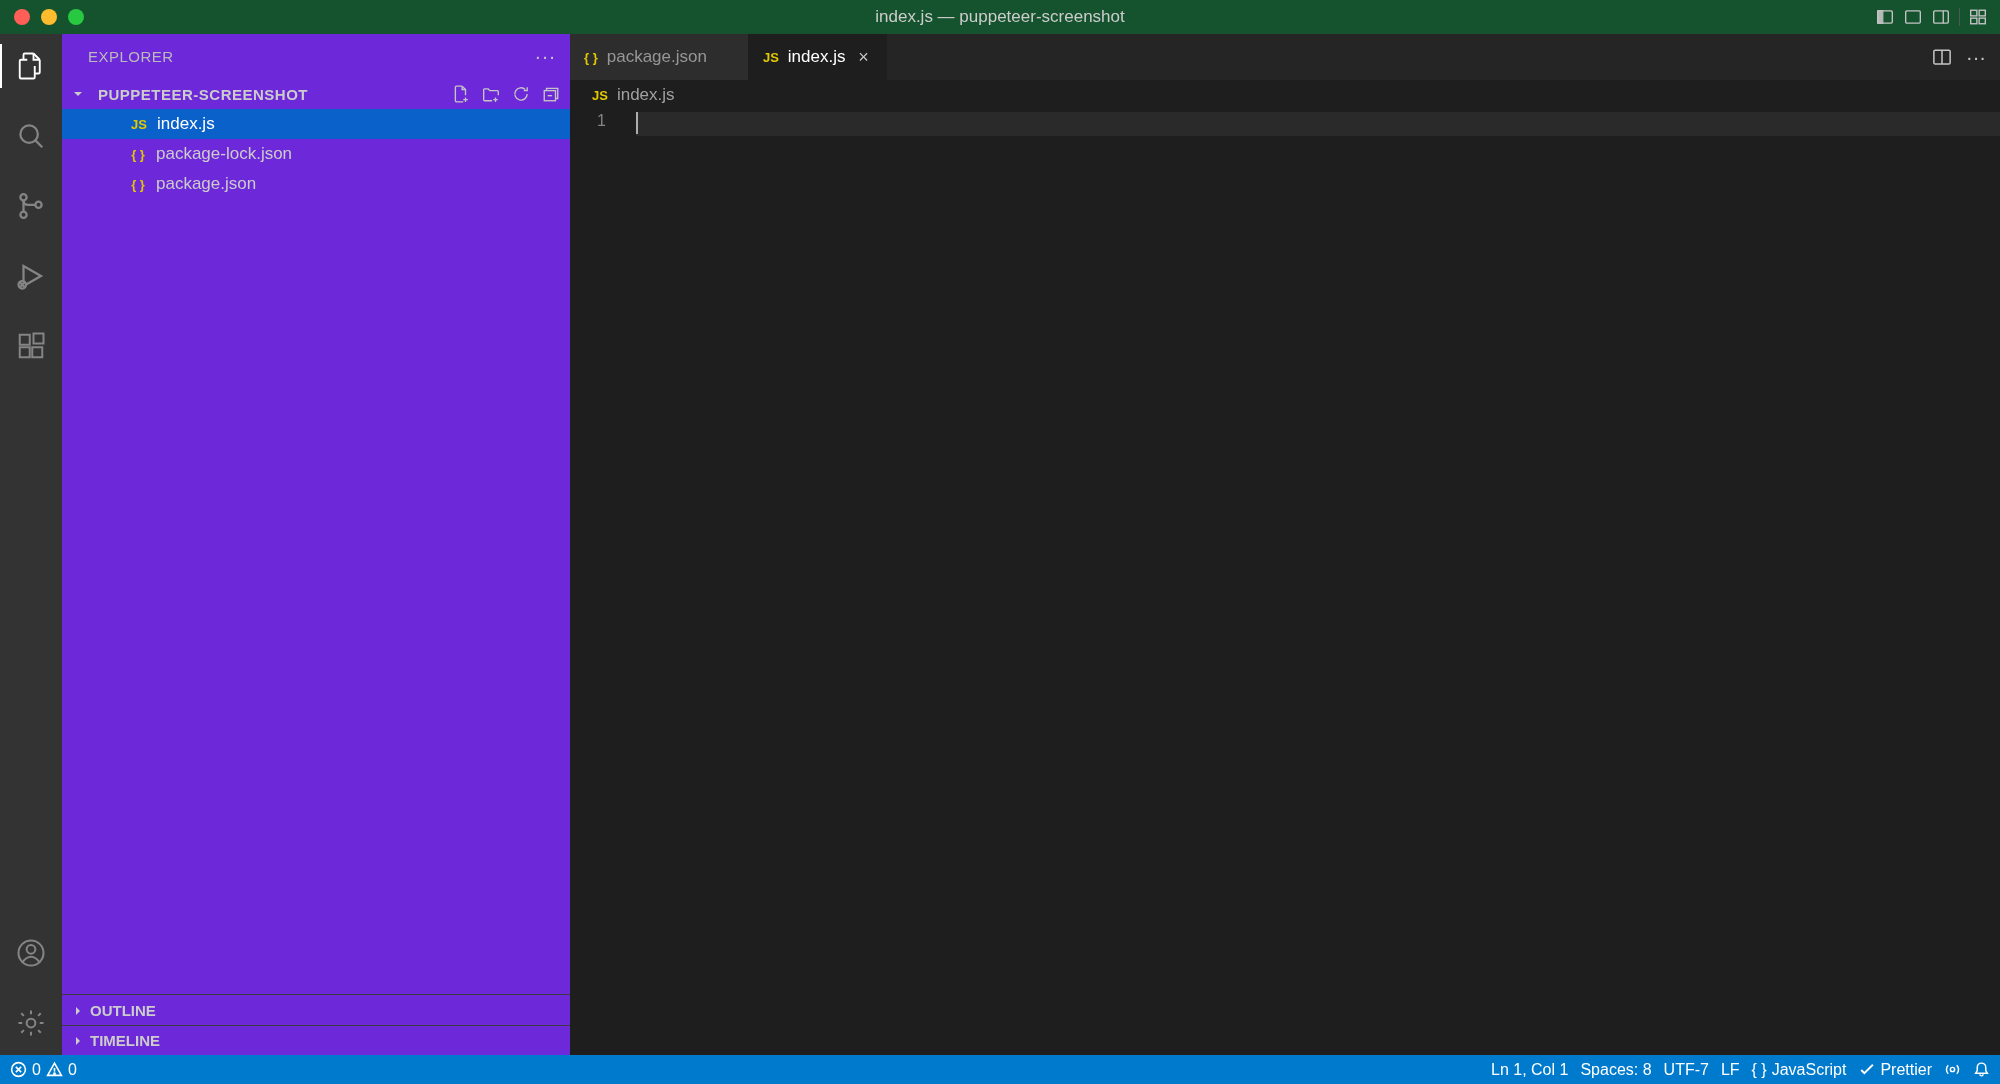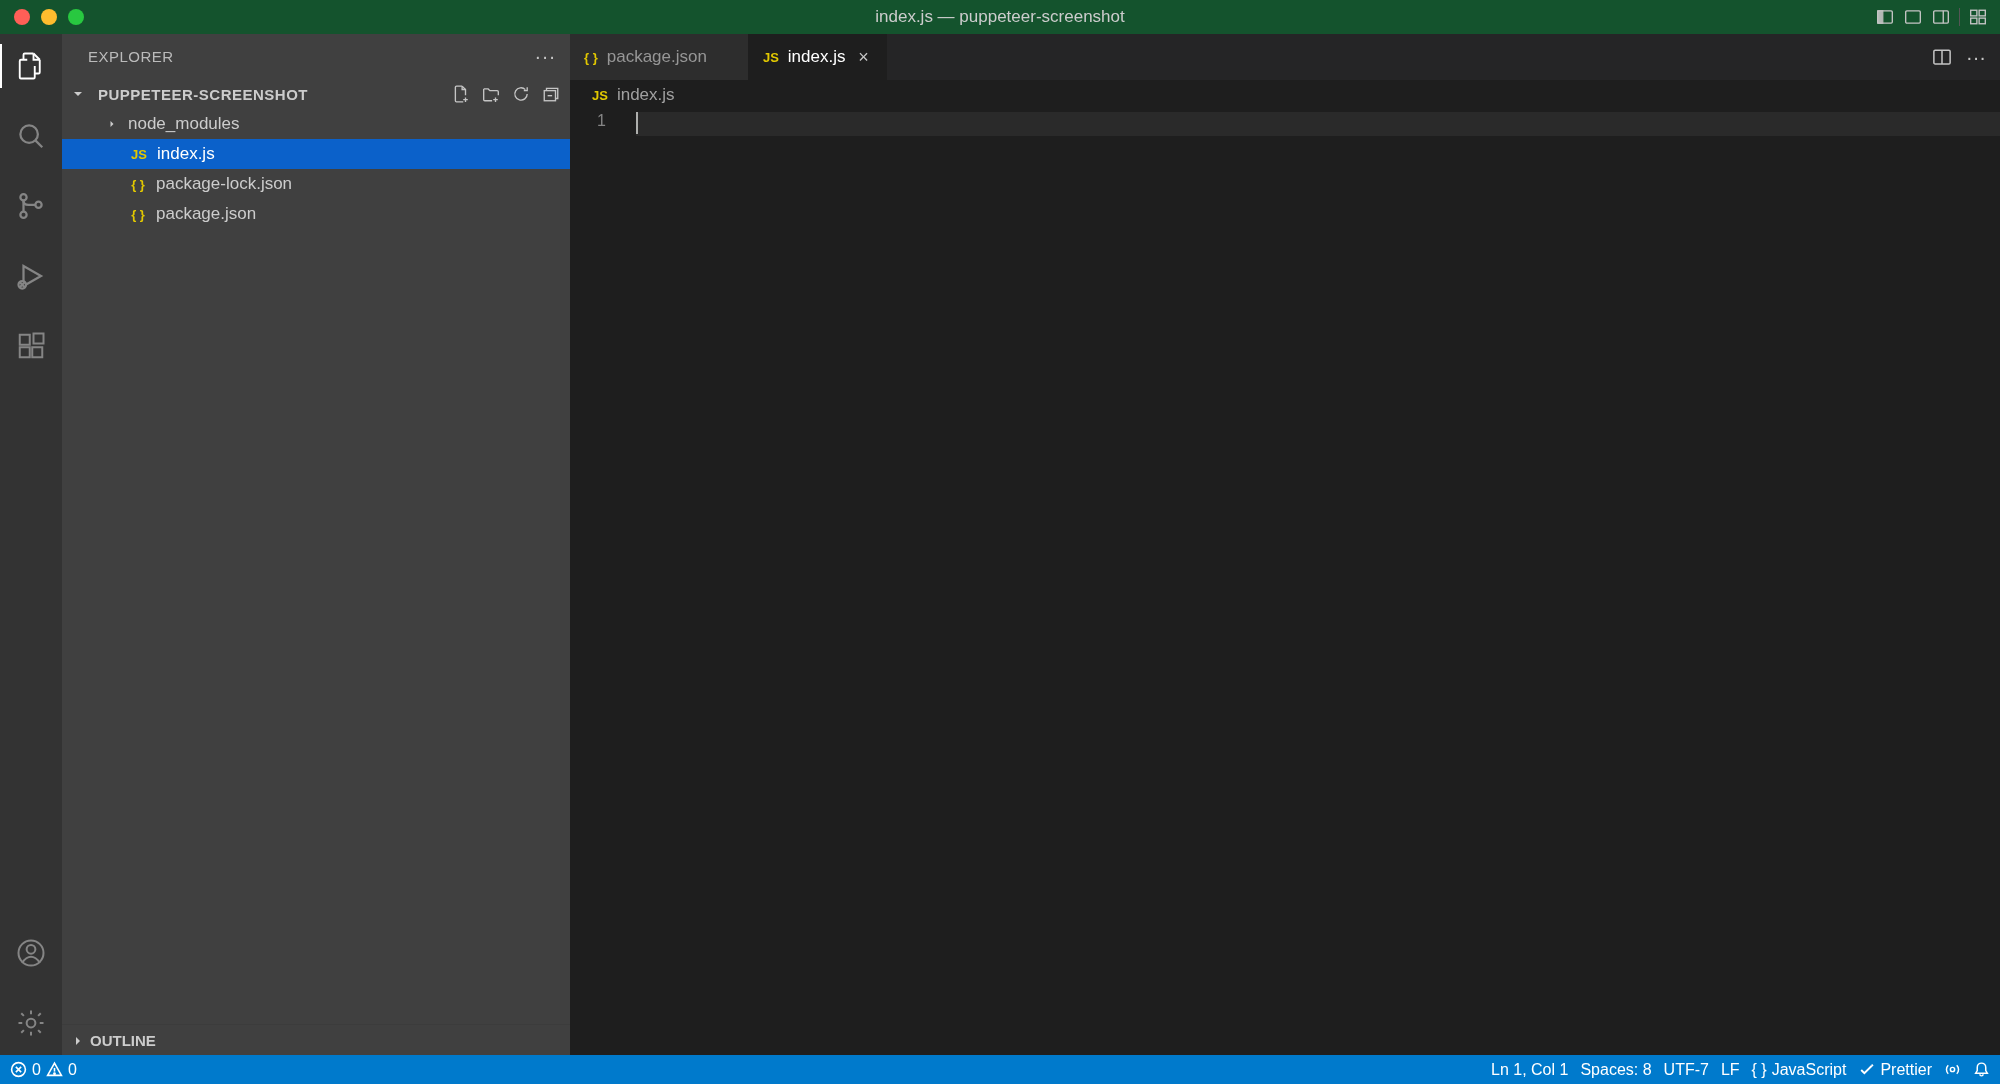--- a/index.html
+++ b/index.html
@@ -23,21 +23,21 @@
 
 
 .activitybar { width: 62px; background: #333333; display: flex; flex-direction: column; justify-content: space-between; padding-top: 10px; padding-bottom: 10px; }
 .activity-top, .activity-bottom { display: flex; flex-direction: column; align-items: center; gap: 26px; }
 .activity-item { width: 62px; height: 44px; display: flex; align-items: center; justify-content: center; color: #858585; position: relative; cursor: pointer; }
 .activity-item.active { color: #ffffff; }
 .activity-item.active::before { content: ""; position: absolute; left: 0; top: 0; bottom: 0; width: 2px; background: #ffffff; }
 .activity-item svg { width: 30px; height: 30px; }
 
 
-.sidebar { width: 508px; background: #404040; display: flex; flex-direction: column; }
+.sidebar { width: 508px; background: #6d28d9; display: flex; flex-direction: column; }
 .sidebar-header { height: 45px; display: flex; align-items: center; justify-content: space-between; padding: 0 14px 0 26px; font-size: 15px; color: #bbbbbb; letter-spacing: 0.5px; }
 .sidebar-header-actions { color: #c5c5c5; font-size: 20px; cursor: pointer; }
 
 .project-header { height: 30px; display: flex; align-items: center; padding: 0 8px 0 8px; font-size: 15px; font-weight: 600; color: #cccccc; letter-spacing: 0.5px; justify-content: space-between; }
 .project-title { display: flex; align-items: center; gap: 12px; }
 .project-title svg { width: 16px; height: 16px; }
 .project-actions { display: flex; gap: 8px; color: #c5c5c5; }
 .project-actions .mini-icon { width: 22px; height: 22px; display:flex; align-items:center; justify-content:center; cursor:pointer; }
 .project-actions svg { width: 18px; height: 18px; }
 
@@ -223,28 +223,20 @@
             <svg viewBox="0 0 16 16" fill="none" stroke="currentColor" stroke-width="1.2">
               <rect x="2" y="5" width="10" height="9"></rect>
               <path d="M4 5V3h10v9h-2"></path>
               <path d="M5 9.5h4"></path>
             </svg>
           </div>
       </div>
     </div>
 
     <div class="file-tree">
-      <div class="tree-item indent-1">
-        <span class="chev">
-            <svg width="12" height="12" viewBox="0 0 16 16" fill="currentColor">
-              <path d="M6 4l4 4-4 4"></path>
-            </svg>
-          </span>
-        <span>node_modules</span>
-      </div>
       <div class="tree-item indent-1 selected">
         <span class="chev"></span>
         <span class="file-icon js-icon">JS</span>
         <span>index.js</span>
       </div>
       <div class="tree-item indent-1">
         <span class="chev"></span>
         <span class="file-icon json-icon">{ }</span>
         <span>package-lock.json</span>
       </div>
@@ -254,20 +246,26 @@
         <span>package.json</span>
       </div>
     </div>
 
     <div class="sidebar-bottom">
       <div class="collapse-section">
         <svg viewBox="0 0 16 16" fill="currentColor">
             <path d="M6 4l4 4-4 4"></path>
           </svg>
         <span>OUTLINE</span>
+      </div>
+      <div class="collapse-section">
+        <svg viewBox="0 0 16 16" fill="currentColor">
+            <path d="M6 4l4 4-4 4"></path>
+          </svg>
+        <span>TIMELINE</span>
       </div>
     </div>
   </div>
 
   <div class="editor-area">
     <div class="tabs-row">
       <div class="tab">
         <span class="file-icon json-icon">{ }</span>
         <span>package.json</span>
         <span class="close">×</span>

